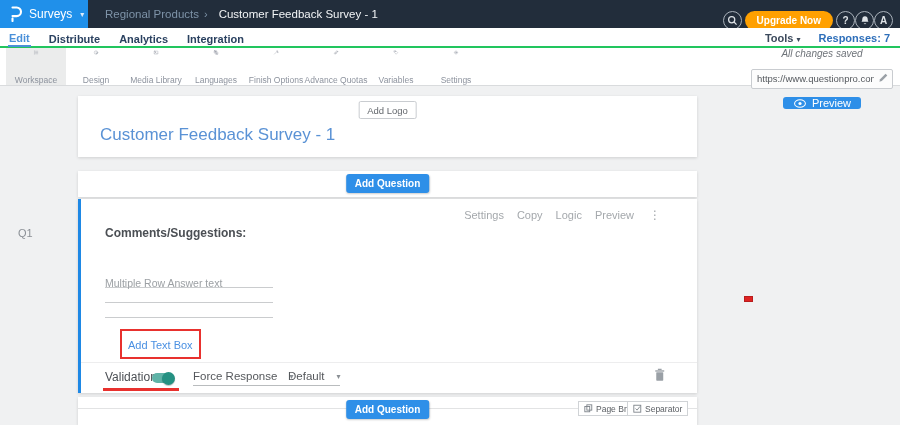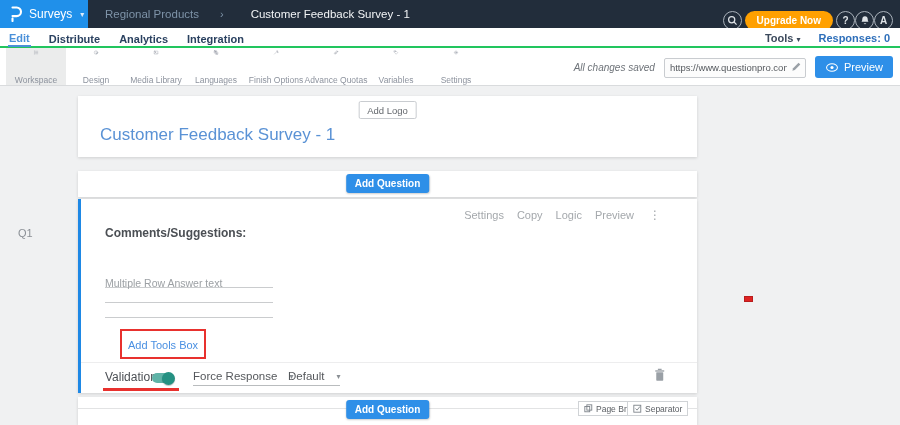--- a/index.html
+++ b/index.html
@@ -6,21 +6,21 @@
   html,body { width:900px; height:425px; }
   body { font-family:"Liberation Sans","DejaVu Sans",sans-serif; background:#f0f1f2; overflow:hidden; }
   .app { position:relative; width:900px; height:425px; }
 
   
   .topbar { position:absolute; left:0; top:0; width:900px; height:28px; background:#222d3b; }
   .logo-block { position:absolute; left:0; top:0; width:88px; height:28px; background:#2090ea;
     display:flex; align-items:center; gap:6px; padding-left:9px; cursor:pointer; }
   .logo-block .brand { color:#fff; font-size:12px; }
   .logo-block .caret { color:#dcecfb; font-size:8px; margin-left:2px; }
-  .breadcrumb { position:absolute; left:105px; top:0; height:28px; display:flex; align-items:center; gap:21px; }
+  .breadcrumb { position:absolute; left:105px; top:0; height:28px; display:flex; align-items:center; gap:5px; }
   .bc-parent { color:#7e93a8; font-size:11.5px; cursor:pointer; }
   .bc-sep { color:#7e93a8; font-size:11px; }
   .bc-current { color:#f2f4f6; font-size:11.5px; margin-left:6px; }
   .topbar-right { position:absolute; right:7px; top:0; height:40px; display:flex; align-items:center; }
   .circle-btn { width:19px; height:19px; border:1.5px solid #a9b1ba; border-radius:50%;
     display:flex; align-items:center; justify-content:center; color:#dfe3e7; font-size:10px; font-weight:bold; cursor:pointer; }
   .upgrade-btn { height:19px; padding:0 12px; border-radius:10px; background:#ffa000; color:#fff;
     font-size:10px; font-weight:bold; display:flex; align-items:center; cursor:pointer; margin:0 3px; }
 
   
@@ -34,21 +34,21 @@
   .responses-link { font-size:11px; font-weight:bold; color:#2e6fba; cursor:pointer; }
 
   
   .toolbar { position:absolute; left:0; top:48px; width:900px; height:38px; background:#fff; border-bottom:1px solid #d9dbdd; }
   .tool-items { position:absolute; left:6px; top:0; display:flex; }
   .tool-item { width:60px; height:37px; display:flex; flex-direction:column; align-items:center;
     justify-content:center; gap:20px; cursor:pointer; padding-top:2px; }
   .tool-item.active { background:#ebecec; }
   .tool-item .tlabel { font-size:8.5px; color:#8d939e; white-space:nowrap; }
   .tool-item svg { stroke:#8d939e; fill:none; stroke-width:1.1; stroke-linecap:round; stroke-linejoin:round; }
-  .toolbar-right { position:absolute; right:7px; top:0; height:38px; display:flex; align-items:center; gap:9px; }
+  .toolbar-right { position:absolute; right:7px; top:0; height:38px; display:flex; align-items:center; gap:9px;flex-direction:column; }
   .saved-status { font-style:italic; font-size:10px; color:#6e7379; }
   .url-wrap { position:relative; width:142px; height:20px; }
   .url-input { width:142px; height:20px; border:1px solid #c9ccd0; border-radius:2px; background:#fcfcfc;
     font-size:9.5px; color:#55595e; padding:0 18px 0 5px; font-family:"Liberation Sans",sans-serif; }
   .pencil { position:absolute; right:4px; top:4px; cursor:pointer; }
   .preview-btn { height:22px; padding:0 10px; background:#2e8fe8; border-radius:3px; color:#fff;
     font-size:11px; display:flex; align-items:center; gap:5px; cursor:pointer; }
 
   
   .main { position:absolute; left:0; top:86px; width:728px; height:339px; background:#f0f1f2; }
@@ -148,21 +148,21 @@
       <span class="menu-item active">Edit</span>
       <span class="menu-item">Distribute</span>
       <span class="menu-item">Analytics</span>
       <span class="menu-item">Integration</span>
     </div>
     <div class="menubar-right">
       <span class="tools-menu">
         <span>Tools</span>
         <span class="caret">▾</span>
       </span>
-      <span class="responses-link">Responses: 0</span>
+      <span class="responses-link">Responses: 7</span>
     </div>
   </nav>
 
   <div class="toolbar">
     <div class="tool-items">
       <div class="tool-item active">
         <svg width="16" height="16" viewBox="0 0 16 16">
           <path d="M3 2.5v11 M6.5 4h7 M6.5 8h7 M6.5 12h7"></path>
         </svg>
         <span class="tlabel">Workspace</span>
@@ -268,21 +268,21 @@
 
       <div class="answer">
         <div class="answer-row">
           <span class="ph">Multiple Row Answer text</span>
         </div>
         <div class="answer-row"></div>
         <div class="answer-row"></div>
       </div>
 
       <div class="add-textbox">
-        <a>Add Tools Box</a>
+        <a>Add Text Box</a>
       </div>
 
       <div class="q-footer-line"></div>
       <span class="validation-label">Validation</span>
       <div class="toggle">
         <div class="knob"></div>
       </div>
       <div class="red-underline"></div>
 
       <div class="inline-select force-select">

